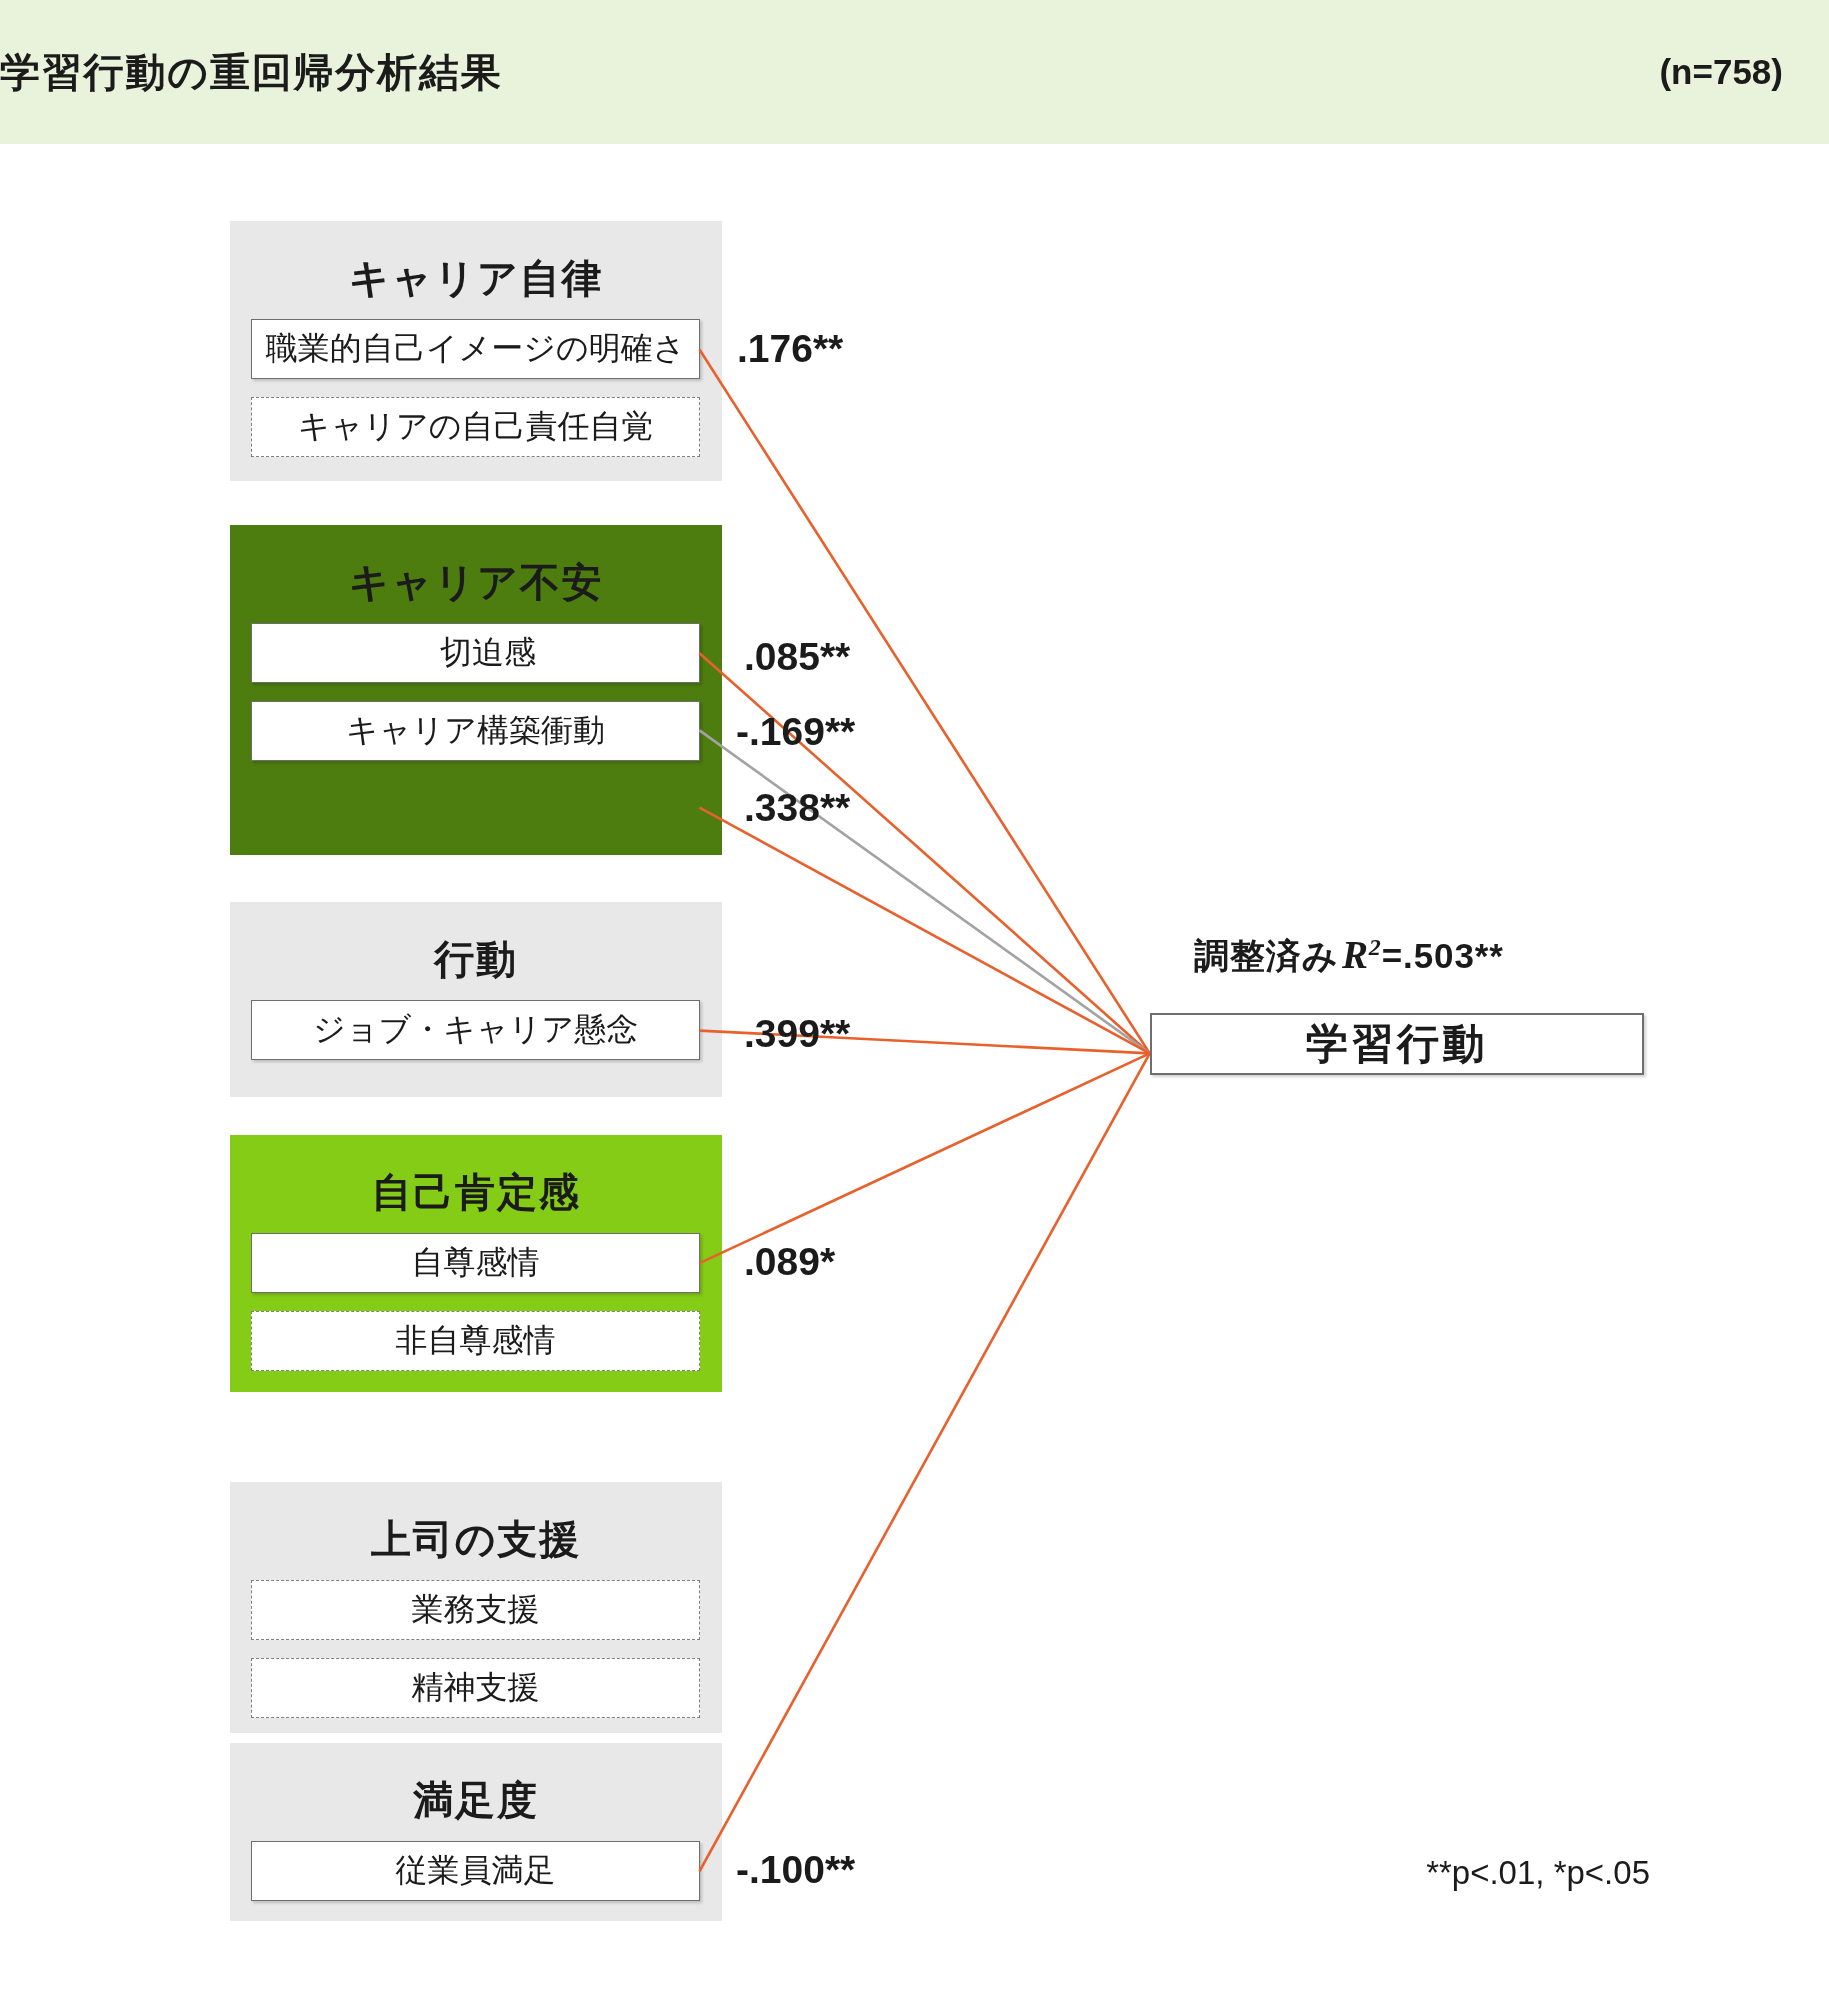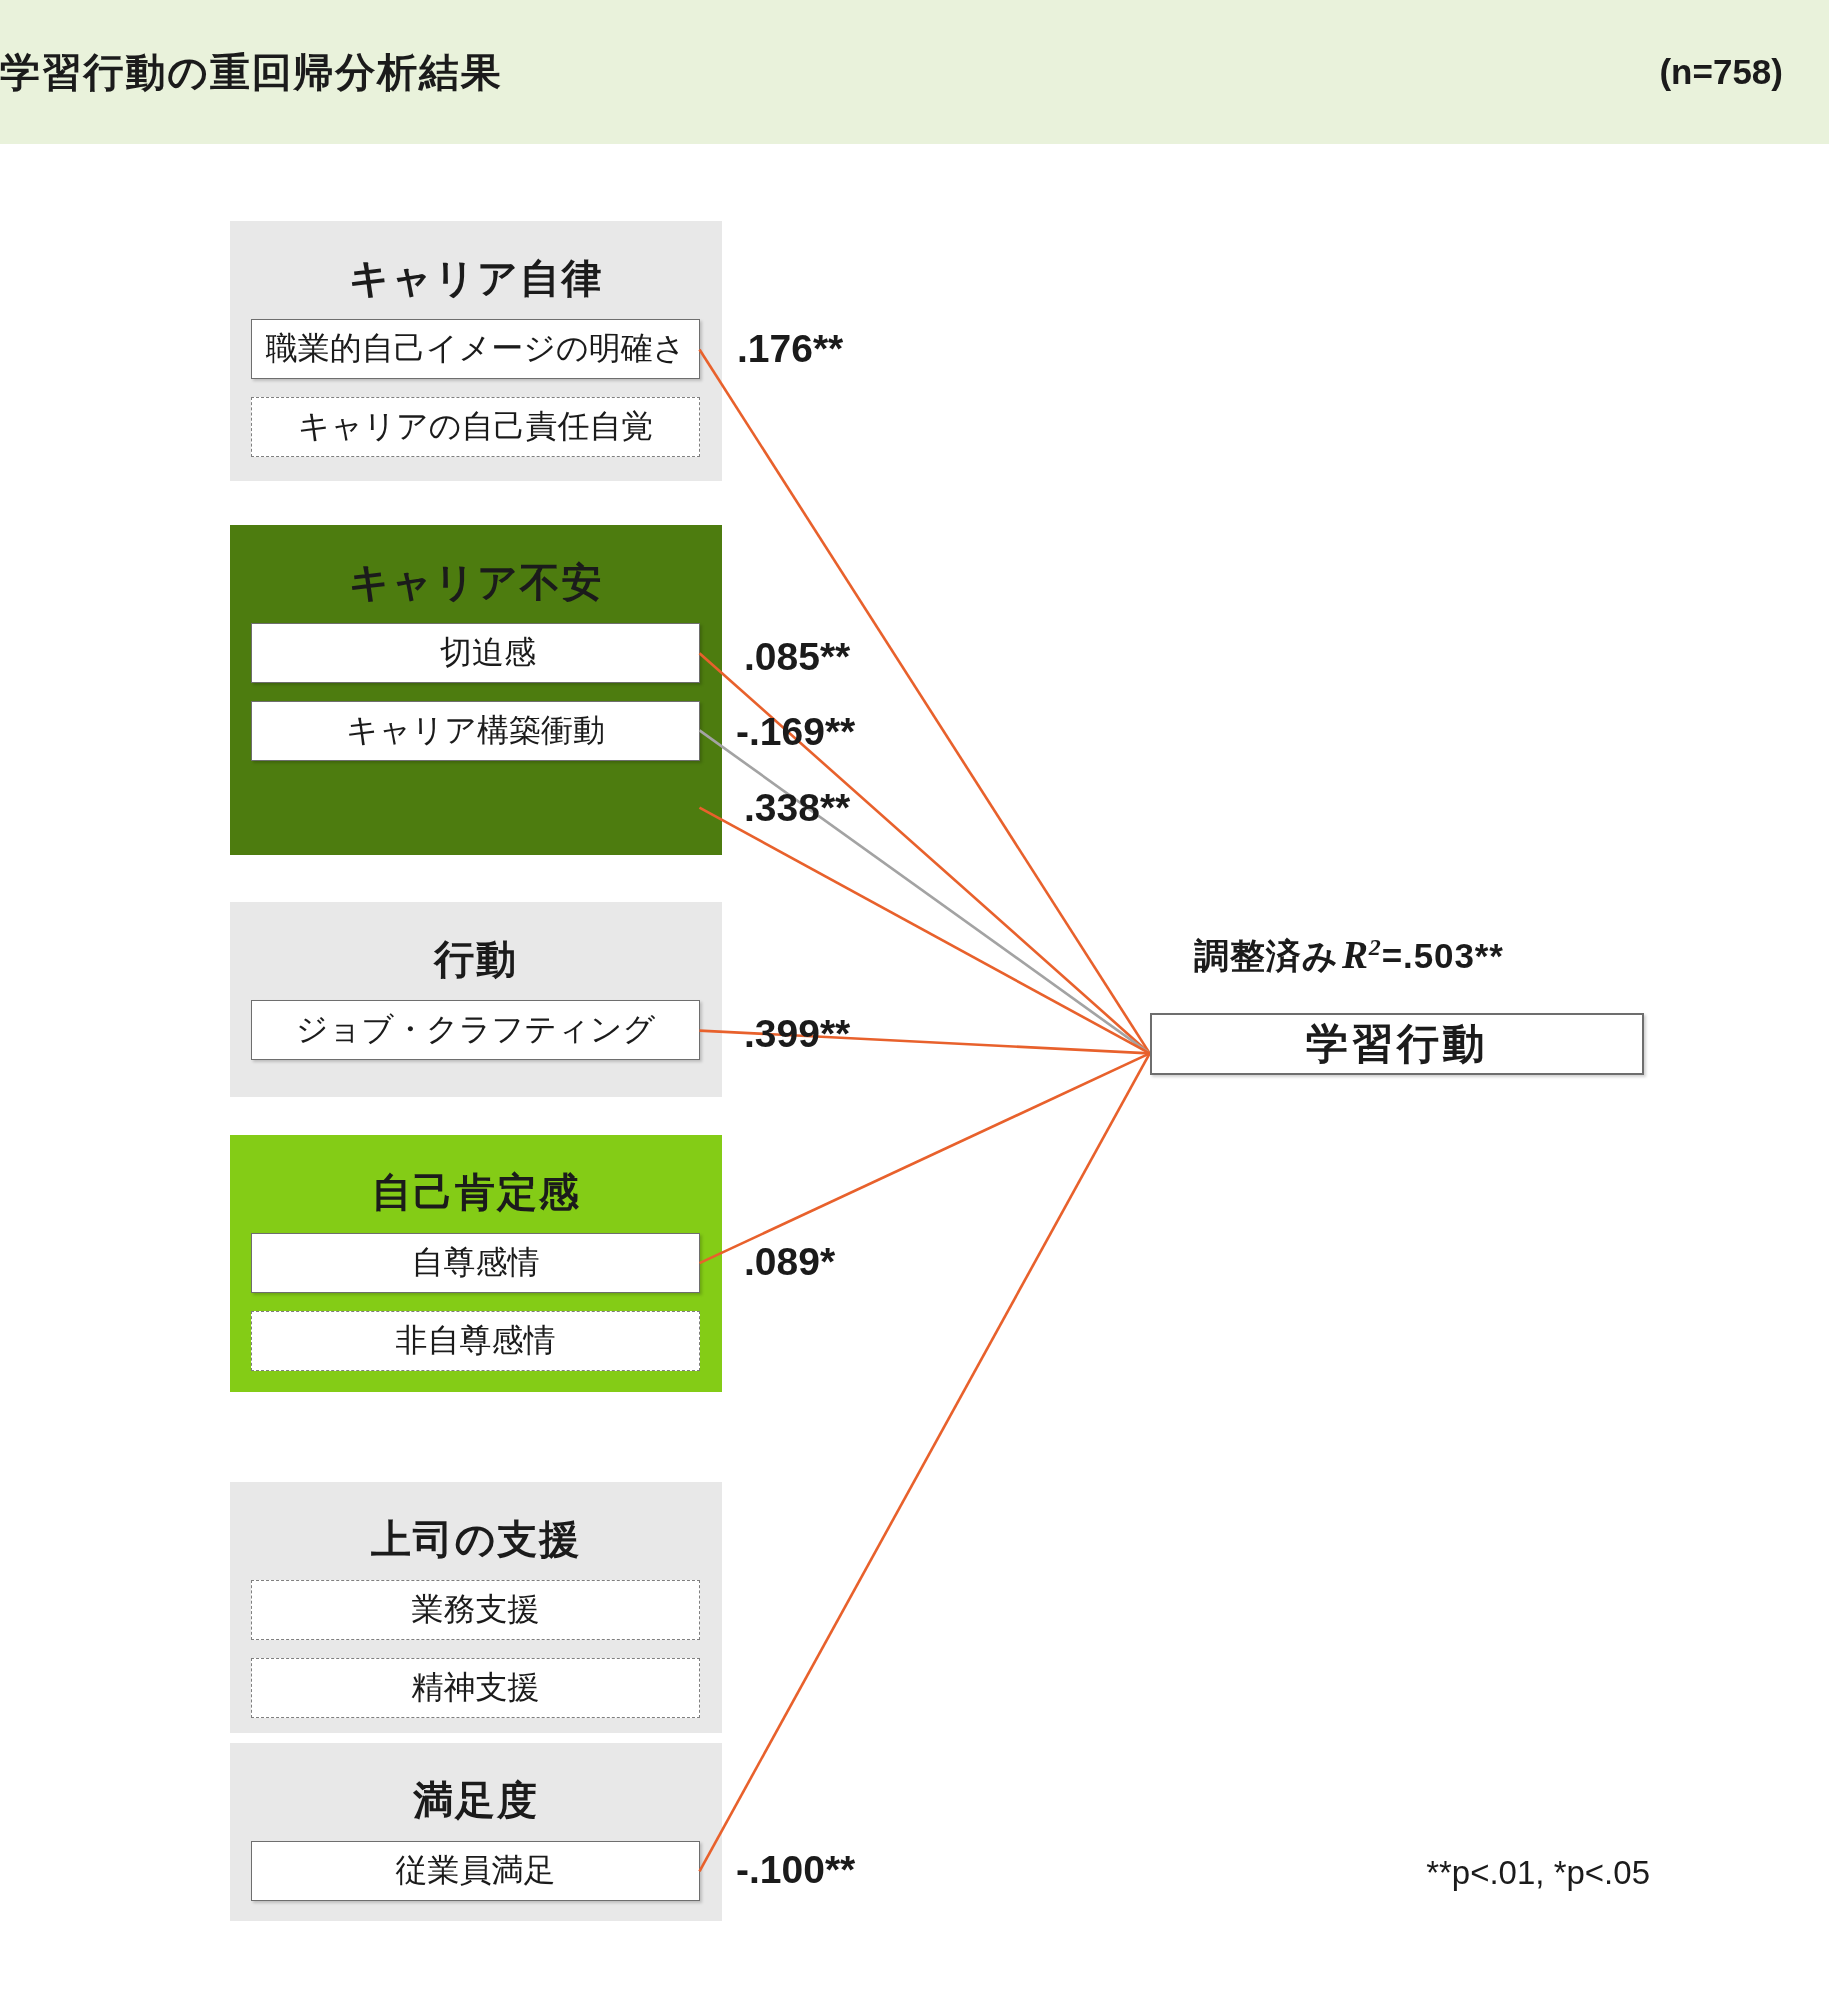--- a/index.html
+++ b/index.html
@@ -70,21 +70,21 @@
         <div class="item solid" style="top: 98px;">職業的自己イメージの明確さ</div>
         <div class="item dashed" style="top: 176px;">キャリアの自己責任自覚</div>
       </div>
       <div class="group" style="top: 525px; height: 330px; background: #4d7c0f;">
         <div class="group-title">キャリア不安</div>
         <div class="item solid" style="top: 98px; padding-left: 25px;">切迫感</div>
         <div class="item solid" style="top: 176px;">キャリア構築衝動</div>
       </div>
       <div class="group" style="top: 902px; height: 195px; background: rgb(232, 232, 232);">
         <div class="group-title">行動</div>
-        <div class="item solid" style="top: 98px;">ジョブ・クラフティング</div>
+        <div class="item solid" style="top: 98px;">ジョブ・キャリア懸念</div>
       </div>
       <div class="group" style="top: 1135px; height: 257px; background: #84cc16;">
         <div class="group-title">自己肯定感</div>
         <div class="item solid" style="top: 98px;">自尊感情</div>
         <div class="item dashed" style="top: 176px;">非自尊感情</div>
       </div>
       <div class="group" style="top: 1442px; height: 251px; background: rgb(232, 232, 232); margin-top: 40px;">
         <div class="group-title">上司の支援</div>
         <div class="item dashed" style="top: 98px;">業務支援</div>
         <div class="item dashed" style="top: 176px;">精神支援</div>

